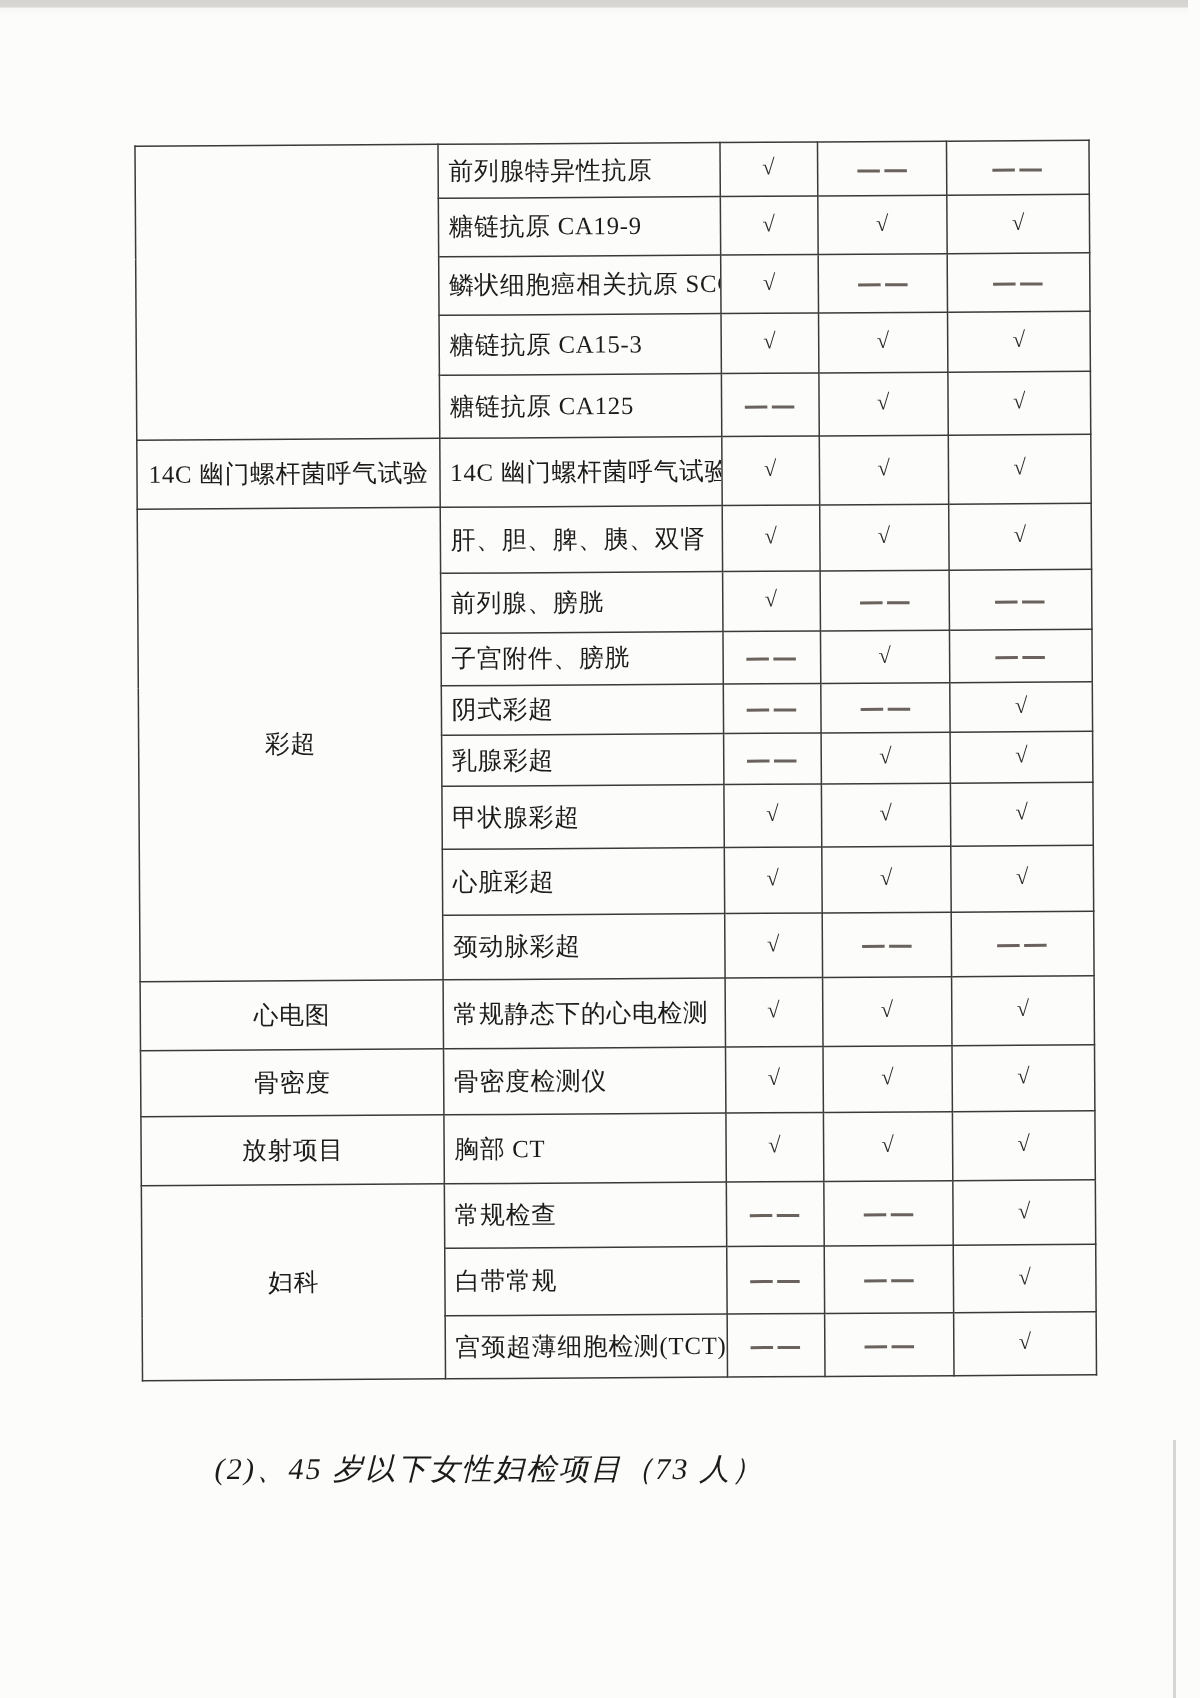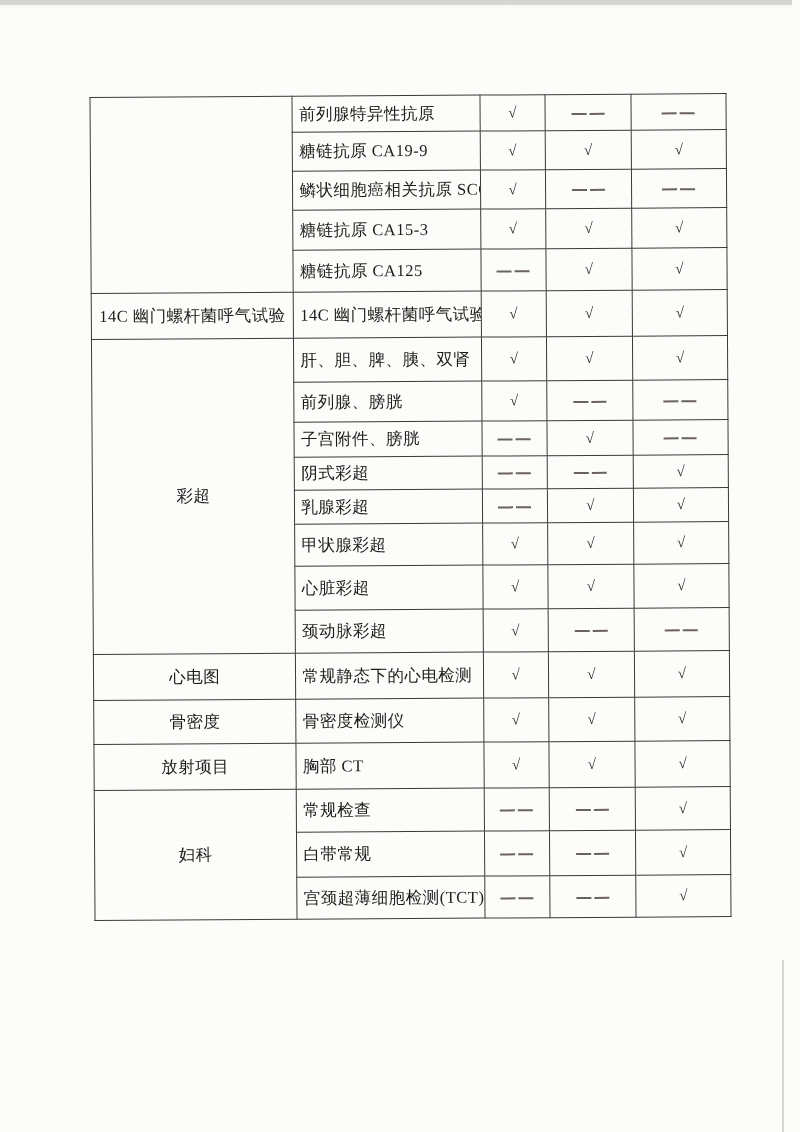--- a/index.html
+++ b/index.html
@@ -226,13 +226,14 @@
           <tr style="height: 42px;">
             <td class="item">宫颈超薄细胞检测(TCT)</td>
             <td class="mark"><span class="dashline"></span><span class="dashline"></span></td>
             <td class="mark"><span class="dashline"></span><span class="dashline"></span></td>
             <td class="mark check">√</td>
           </tr>
         </tbody>
     </table>
   </div>
 
+  <div class="caption">(2)、45 岁以下女性妇检项目（73 人）</div>
 </div>
 
 </body></html>

